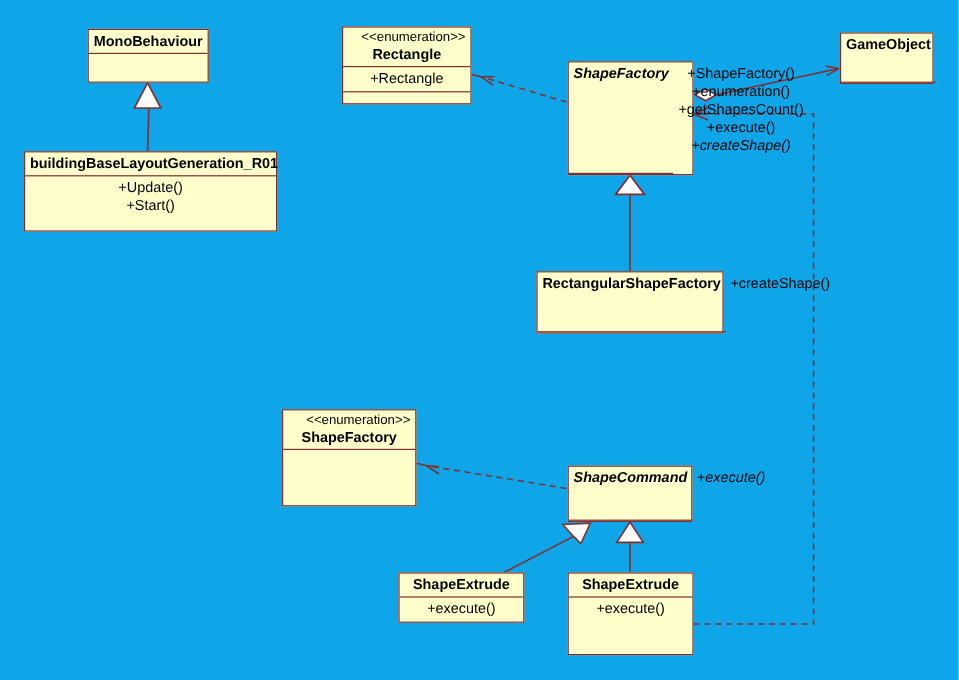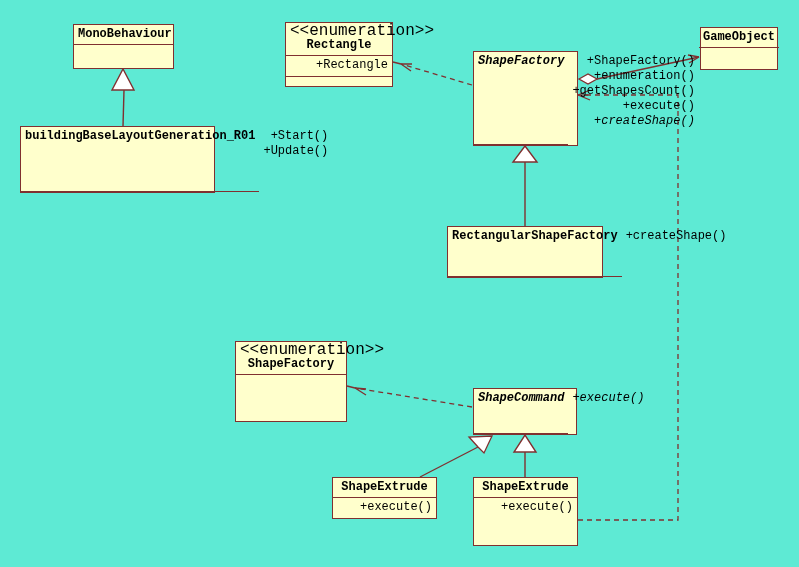--- a/index.html
+++ b/index.html
@@ -5,22 +5,22 @@
 <style>
   html, body {
     margin: 0;
     padding: 0;
     background: #ffffff;
   }
   #diagram {
     position: relative;
     width: 799px;
     height: 567px;
-    background: #5eead4;
-    font-family: Liberation Mono, monospace;
+    background: #0ea5e9;
+    font-family: Liberation Sans, sans-serif;
     overflow: hidden;
   }
   #edges {
     position: absolute;
     left: 0;
     top: 0;
     width: 799px;
     height: 567px;
     pointer-events: none;
   }
@@ -47,32 +47,32 @@
     line-height: 14px;
     white-space: nowrap;
   }
   .title-comp.abstract .cls-name {
     font-style: italic;
   }
   .stereotype {
     display: block;
     font-weight: normal;
     font-style: normal;
-    font-size: 16px;
+    font-size: 11px;
     line-height: 13px;
     text-align: right;
   }
   .cls-name {
     display: block;
   }
   .members-comp {
     font-size: 12px;
     line-height: 15px;
     color: #000000;
-    text-align: right;
+    text-align: center;
     white-space: nowrap;
   }
   .member {
     display: block;
   }
   .member.abstract {
     font-style: italic;
   }
   .empty-comp {
     min-height: 13px;
@@ -138,27 +138,27 @@
     </g>
   </svg>
 
   <div id="class-layer">
       <div class="uml-class" style="left: 73px; top: 24px; width: 101px; height: 45px; display: flex; flex-direction: column;">
         <div class="compartment title-comp">
           <span class="cls-name">MonoBehaviour</span>
         </div>
         <div class="compartment empty-comp last" style="flex: 1 1 0%;"></div>
       </div>
-      <div class="uml-class" style="left: 20px; top: 126px; width: 195px; height: 67px; display: flex; flex-direction: row;">
+      <div class="uml-class" style="left: 20px; top: 126px; width: 211px; height: 67px; display: flex; flex-direction: column;">
         <div class="compartment title-comp">
           <span class="cls-name">buildingBaseLayoutGeneration_R01</span>
         </div>
         <div class="compartment members-comp last" style="flex: 1 1 0%;">
+          <span class="member">+Update()</span>
           <span class="member">+Start()</span>
-          <span class="member">+Update()</span>
         </div>
       </div>
       <div class="uml-class" style="left: 285px; top: 22px; width: 108px; height: 65px; display: flex; flex-direction: column;">
         <div class="compartment title-comp">
           <span class="stereotype">&lt;&lt;enumeration&gt;&gt;</span>
           <span class="cls-name">Rectangle</span>
         </div>
         <div class="compartment members-comp">
           <span class="member">+Rectangle</span>
         </div>
@@ -169,21 +169,21 @@
           <span class="cls-name">ShapeFactory</span>
         </div>
         <div class="compartment members-comp last" style="flex: 1 1 0%;">
           <span class="member">+ShapeFactory()</span>
           <span class="member">+enumeration()</span>
           <span class="member">+getShapesCount()</span>
           <span class="member">+execute()</span>
           <span class="member abstract">+createShape()</span>
         </div>
       </div>
-      <div class="uml-class" style="left: 700px; top: 27px; width: 78px; height: 43px; display: flex; flex-direction: column; align-items: center;">
+      <div class="uml-class" style="left: 700px; top: 27px; width: 78px; height: 43px; display: flex; flex-direction: row;">
         <div class="compartment title-comp">
           <span class="cls-name">GameObject</span>
         </div>
         <div class="compartment empty-comp last" style="flex: 1 1 0%;"></div>
       </div>
       <div class="uml-class" style="left: 447px; top: 226px; width: 156px; height: 52px; display: flex; flex-direction: row;">
         <div class="compartment title-comp">
           <span class="cls-name">RectangularShapeFactory</span>
         </div>
         <div class="compartment members-comp last" style="flex: 1 1 0%;">

